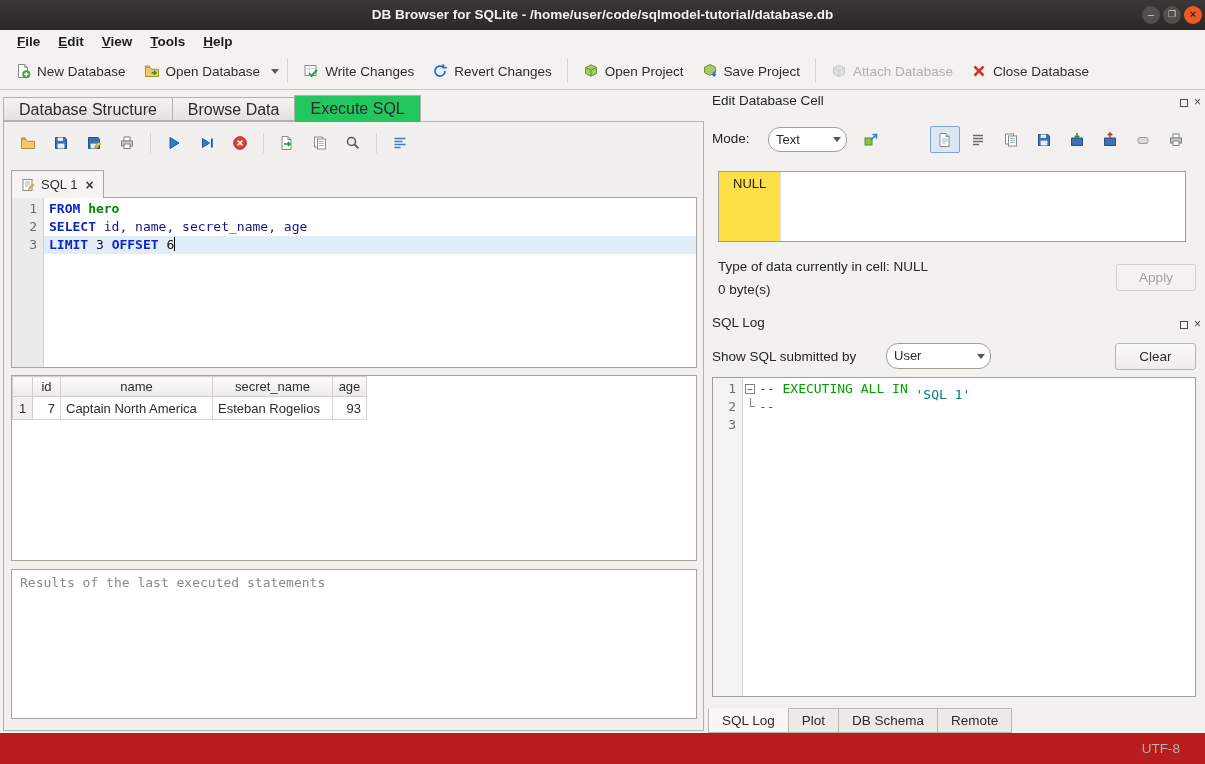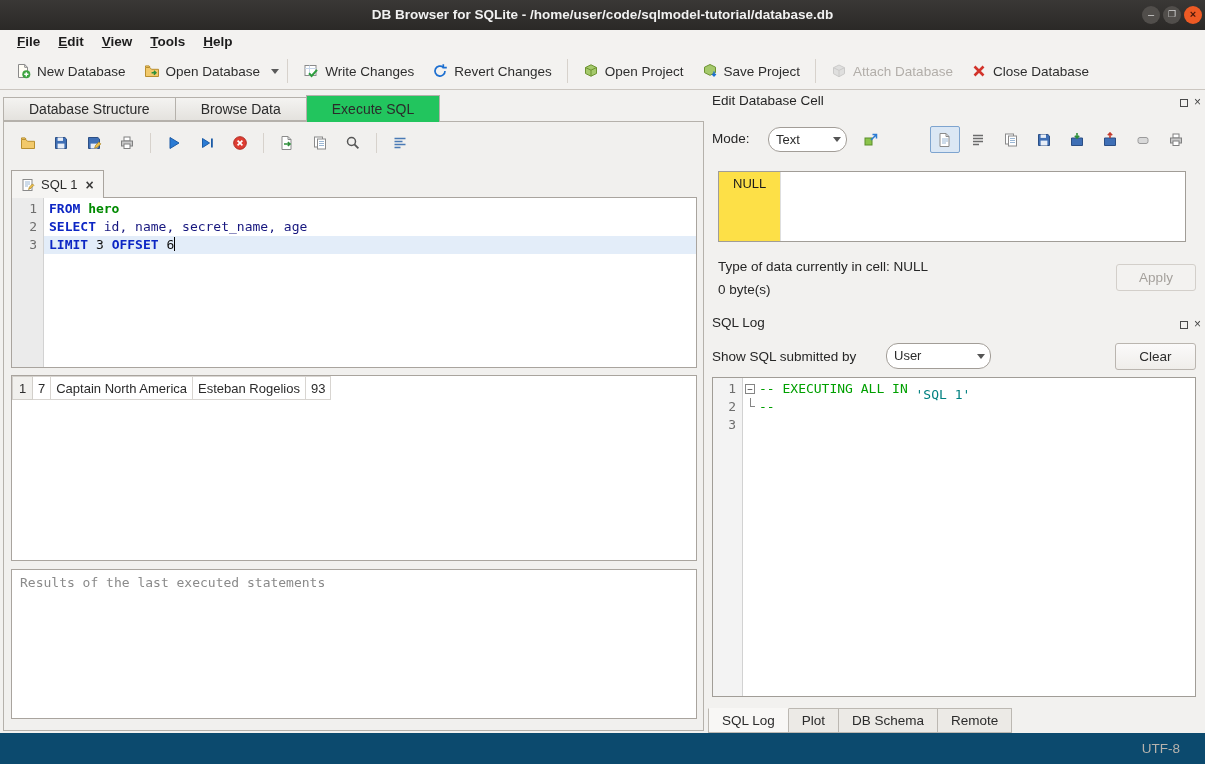--- a/index.html
+++ b/index.html
@@ -28,21 +28,21 @@
   .toolbar { position:absolute; left:0; top:53px; width:1205px; height:37px;
     background:#f3f2f0; border-bottom:1px solid #cbc6c0; display:flex; align-items:center; padding-left:6px; }
   .tb-btn { display:flex; align-items:center; gap:6px; padding:4px 9px; font-size:13.5px; color:#2e2e2e; white-space:nowrap; }
   .tb-btn.disabled { color:#b2aea9; }
   .tb-sep { width:1px; height:24px; background:#d7d2cc; margin:0 6px; }
   .tri-down { width:0; height:0; border:4px solid transparent; border-top:5px solid #5a5a5a; margin-top:5px; }
   .svg16 { width:16px; height:16px; display:block; }
   .svg14 { width:14px; height:14px; display:block; }
   
   .main-tabs { position:absolute; left:3px; top:95px; height:26px; display:flex; align-items:flex-end; z-index:3; }
-  .main-tab { position:relative; height:24px; line-height:23px; padding:0 25px; font-size:14px;
+  .main-tab { position:relative; height:24px; line-height:23px; padding:0 15px; font-size:16px;
     background:linear-gradient(#f4f3f1,#e4e2de); border:1px solid #b5b1ab; margin-right:-1px; }
   .main-tab.active { height:27px; line-height:26px; background:#22c55e; border-bottom:none; margin-bottom:-1px; z-index:4;text-align:center; }
   
   .left-pane { position:absolute; left:3px; top:121px; width:701px; height:610px;
     border:1px solid #b5b1ab; background:#f1f0ee; }
   .sql-toolbar { position:absolute; left:12px; top:9px; display:flex; align-items:center; gap:9px; }
   .sicon { width:24px; height:24px; display:flex; align-items:center; justify-content:center; }
   .ssep { width:1px; height:20px; background:#d7d2cc; margin:0 2px; }
   .subtab { position:absolute; left:7px; top:48px; height:28px; display:flex; align-items:center; gap:6px;
     padding:0 9px; background:#f5f4f2; border:1px solid #a9a49e; border-bottom:none; z-index:2; }
@@ -110,21 +110,21 @@
   .fold-tail { position:absolute; left:7px; top:0; width:5px; height:9px;
     border-left:1px solid #858585; border-bottom:1px solid #858585; }
   .tk-cmt { color:#00a000; white-space:pre; }
   .tk-str { color:#008080; white-space:pre;margin-top:12px; }
   
   .bottom-tabs { position:absolute; left:708px; top:708px; height:26px; display:flex; }
   .btab { height:25px; line-height:24px; padding:0 13px; font-size:13.5px; background:#eceae6;
     border:1px solid #bcb8b2; margin-right:-1px; }
   .btab.active { background:#f8f7f5; border-top-color:#f8f7f5; z-index:2; }
   
-  .statusbar { position:absolute; left:0; top:733px; width:1205px; height:31px; background:#0c4a6e; }
+  .statusbar { position:absolute; left:0; top:733px; width:1205px; height:31px; background:#b91c1c; }
   .enc { position:absolute; right:25px; top:8px; color:#b7b3ad; font-size:13.5px; }
 </style>
 </head>
 <body>
 
 <div class="titlebar">
   <div class="title">DB Browser for SQLite - /home/user/code/sqlmodel-tutorial/database.db</div>
   <div class="win-btn min">–</div>
   <div class="win-btn max">❐</div>
   <div class="win-btn cls">×</div>
@@ -348,20 +348,28 @@
     <div class="code">
       <div class="code-line"><span class="tk-kw">FROM</span><span class="tk-pl"> </span><span class="tk-tbl">hero</span></div>
       <div class="code-line"><span class="tk-kw">SELECT</span><span class="tk-id"> id, name, secret_name, age</span></div>
       <div class="code-line current"><span class="tk-kw">LIMIT</span><span class="tk-pl"> 3 </span><span class="tk-kw">OFFSET</span><span class="tk-pl"> 6</span><span class="caret"></span></div>
     </div>
   </div>
 
   <div class="grid">
     <table class="grid-table">
       <tbody>
+          <tr>
+        <th class="col-corner"></th>
+        <th class="col-id">id</th>
+        <th class="col-name">name</th>
+        <th class="col-secret">secret_name</th>
+        <th class="col-age">age</th>
+        <th class="filler"></th>
+      </tr>
       <tr>
         <td class="rowhdr">1</td>
         <td class="num">7</td>
         <td>Captain North America</td>
         <td>Esteban Rogelios</td>
         <td class="num">93</td>
         <td class="filler"></td>
       </tr>
     </tbody>
       </table>

